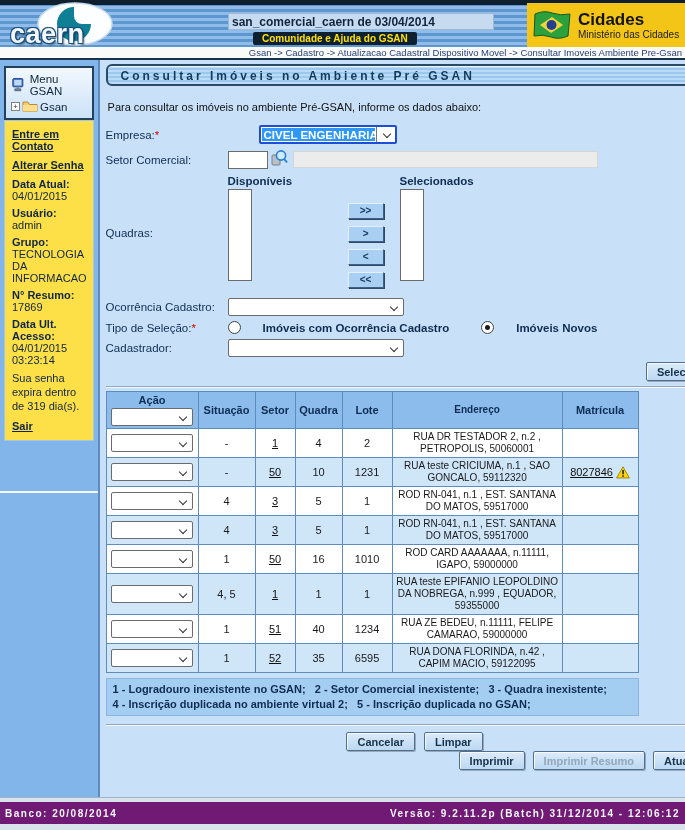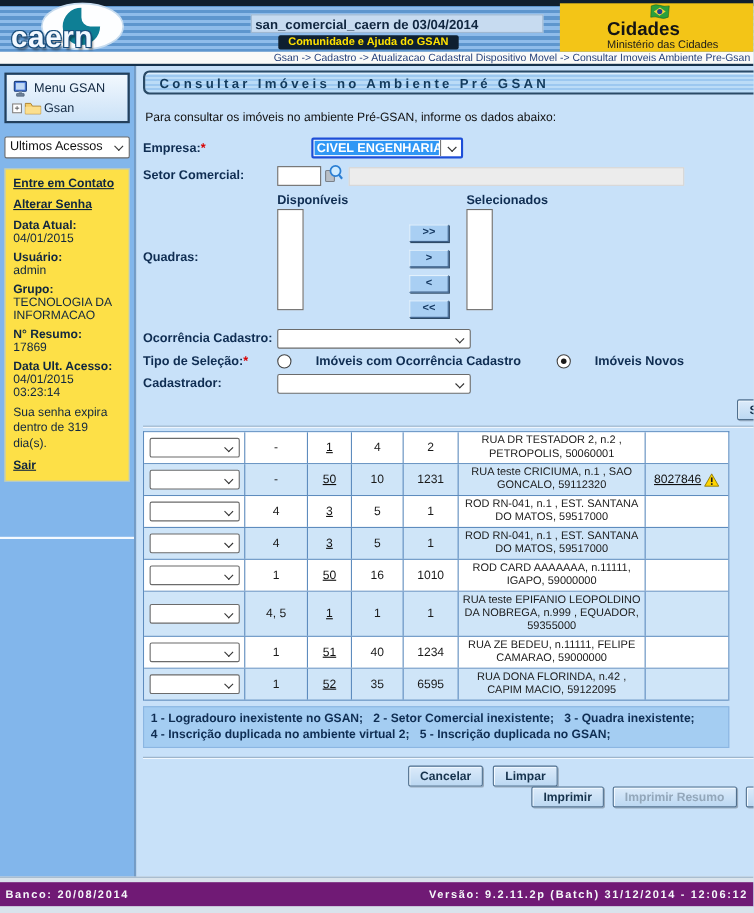--- a/index.html
+++ b/index.html
@@ -14,21 +14,21 @@
       repeating-linear-gradient(180deg,#8FBCEA 0 3px,#5E96CE 3px 6px);
   }
   .logo-caern { position:absolute; left:6px; top:1px; width:150px; height:46px; }
   .logo-caern svg.drop { position:absolute; left:30px; top:1px; }
   .caern-word { position:absolute; left:4px; top:18px; font-size:27px; font-weight:bold; color:#F2F8FF; letter-spacing:.5px;
     text-shadow:-1px -1px 0 #1A4E7C,1px -1px 0 #1A4E7C,-1px 1px 0 #1A4E7C,1px 1px 0 #1A4E7C,2px 2px 2px rgba(0,0,0,.45); }
   .hdr-titlebox { position:absolute; left:228px; top:13px; width:266px; height:17px; background:#C7DBF0;
     border:1px solid #9FB8D2; font-size:12px; font-weight:bold; color:#10263F; padding:1px 0 0 3px; white-space:nowrap; overflow:hidden; }
   .hdr-help { position:absolute; left:253px; top:32px; background:#0E1F30; color:#FFE100; font-size:10px; font-weight:bold;
     padding:1px 9px; border-radius:2px; white-space:nowrap; }
-  .logo-cidades { position:absolute; right:0; top:3px; width:176px; height:44px; background:#F3C517; display:flex; align-items:center; padding-left:5px;flex-direction:column; }
+  .logo-cidades { position:absolute; right:0; top:3px; width:158px; height:44px; background:#F3C517; display:flex; align-items:center; padding-left:5px; }
   .cid-text { margin-left:6px; }
   .cid-title { font-size:17px; font-weight:bold; color:#141414; line-height:18px; }
   .cid-sub { font-size:10px; color:#1A1A1A; line-height:11px; }
 
   
   .breadcrumb-bar { height:13px; background:#FAFAF8; text-align:right; font-size:9.5px; color:#27427C;
     line-height:12px; padding-right:3px; border-bottom:2px solid #16324C; white-space:nowrap; }
 
   
   .content { height:737px; display:flex; }
@@ -50,21 +50,21 @@
   .info-value { margin-bottom:2px; }
   .expiry { margin-top:6px; line-height:1.25; }
   .side-spacer { height:50px; border-bottom:2px solid #F4F9FE; margin-top:2px; }
 
   
   .ptitle { height:22px; border:2px solid #2A4A66; border-radius:6px;
     background:repeating-linear-gradient(180deg,#BBDCF7 0 2px,#9CC8F0 2px 4px);
     font-size:12px; font-weight:bold; color:#123A5C; letter-spacing:3px; padding:3px 0 0 13px; box-shadow:inset 0 1px 0 #E8F4FF; }
   .instructions { margin:15px 0 12px 2px; font-size:11px; color:#101010; }
   .frow { display:flex; align-items:center; margin-bottom:5px; }
-  .flabel { width:122px; font-size:11.5px; font-weight:bold; color:#0F2D52; flex:none; }
+  .flabel { width:122px; font-size:11.5px; font-weight:normal; color:#0F2D52; flex:none; }
   .req { color:#D80000; }
   .sel { position:relative; background:#fff; border:1px solid #6B6B6B; border-radius:2px; height:18px; }
   .sel-empresa { width:138px; height:19px; border:2px solid #1d4ed8; border-radius:2px; padding:0; overflow:hidden;margin-left:31px; }
   .sel-empresa .hl { position:absolute; left:1px; top:1px; right:20px; bottom:1px; background:#2F97F5; color:#FFF;
     font-weight:bold; font-size:11.5px; padding:1px 0 0 2px; white-space:nowrap; }
   .sel-empresa .arrowbox { position:absolute; right:0; top:0; bottom:0; width:19px; background:#FFF; border-left:1px solid #777; }
   .sel-empresa .chev { right:5px; top:4px; }
   .mini-input { width:40px; height:18px; background:#fff; border:1px solid #6B6B6B; }
   .ro-field { height:17px; background:#ECECEC; border:1px solid #D6D6D6; flex:1; margin-left:5px; max-width:305px; }
   .icon-gap { margin-left:3px; flex:none; }
@@ -163,23 +163,20 @@
         <div class="tree-row">
           <span class="plus-box">+</span>
           <svg width="16" height="13" viewBox="0 0 16 13">
             <path d="M1 3 L1 11.5 L15 11.5 L15 4.5 L7.5 4.5 L6 2 L1 2 Z" fill="#F4CE6C" stroke="#A8781E" stroke-width="0.8"></path>
             <path d="M1 5 L15 5 L15 11.5 L1 11.5 Z" fill="#FBDF8E"></path>
           </svg>
           <span>Gsan</span>
         </div>
       </div>
 
-      <div class="side-select">
-        <span>Ultimos Acessos</span><span class="chev"></span>
-      </div>
 
       <div class="info-panel">
         <a class="lnk">Entre em Contato</a>
         <a class="lnk">Alterar Senha</a>
         <div class="info-label">Data Atual:</div>
         <div class="info-value">04/01/2015</div>
         <div class="info-label">Usuário:</div>
         <div class="info-value">admin</div>
         <div class="info-label">Grupo:</div>
         <div class="info-value">TECNOLOGIA DA INFORMACAO</div>
@@ -274,20 +271,34 @@
           </div>
       </div>
 
       <div class="selecionar-row">
         <span class="btn">Selecionar</span>
       </div>
 
       <div class="hrule"></div>
 
       <div class="grid">
+        <div class="trow head">
+          <div class="tc c-acao">
+            <span>Ação</span>
+            <div class="sel head-acao-sel">
+                <span class="chev"></span>
+              </div>
+          </div>
+          <div class="tc c-sit">Situação</div>
+          <div class="tc c-setor">Setor</div>
+          <div class="tc c-quadra">Quadra</div>
+          <div class="tc c-lote">Lote</div>
+          <div class="tc c-end">Endereço</div>
+          <div class="tc c-mat">Matrícula</div>
+        </div>
         <div id="table-body">
         <div class="trow">
           <div class="tc c-acao">
                 <div class="sel sel-row">
                   <span class="chev"></span>
                 </div>
               </div>
           <div class="tc c-sit">-</div>
           <div class="tc c-setor">
                 <a class="cell-link">1</a>

